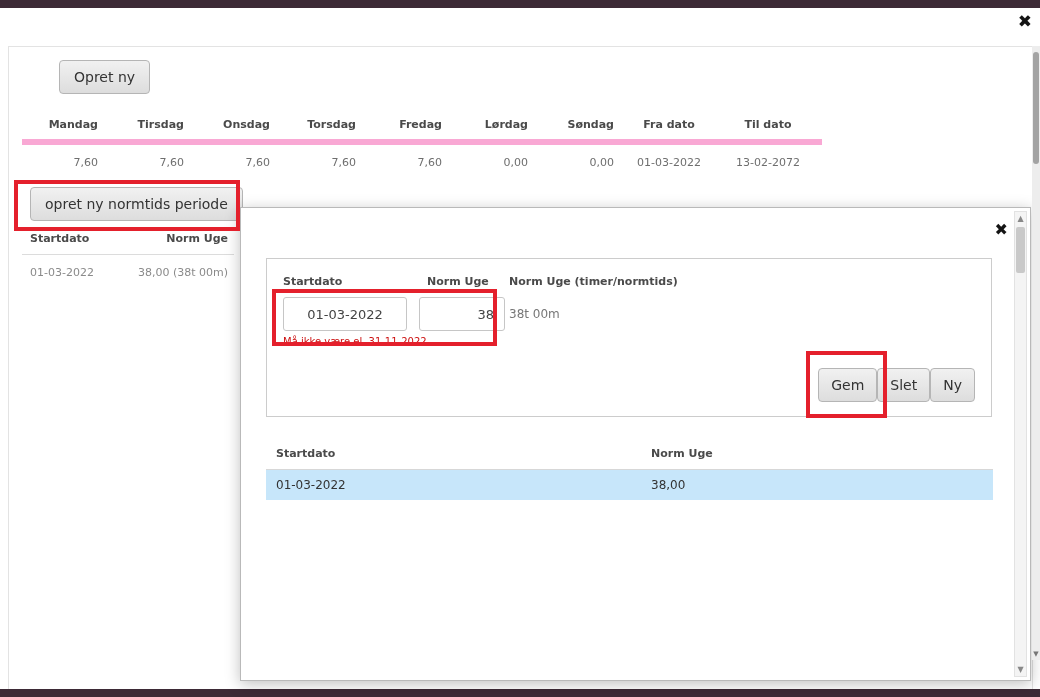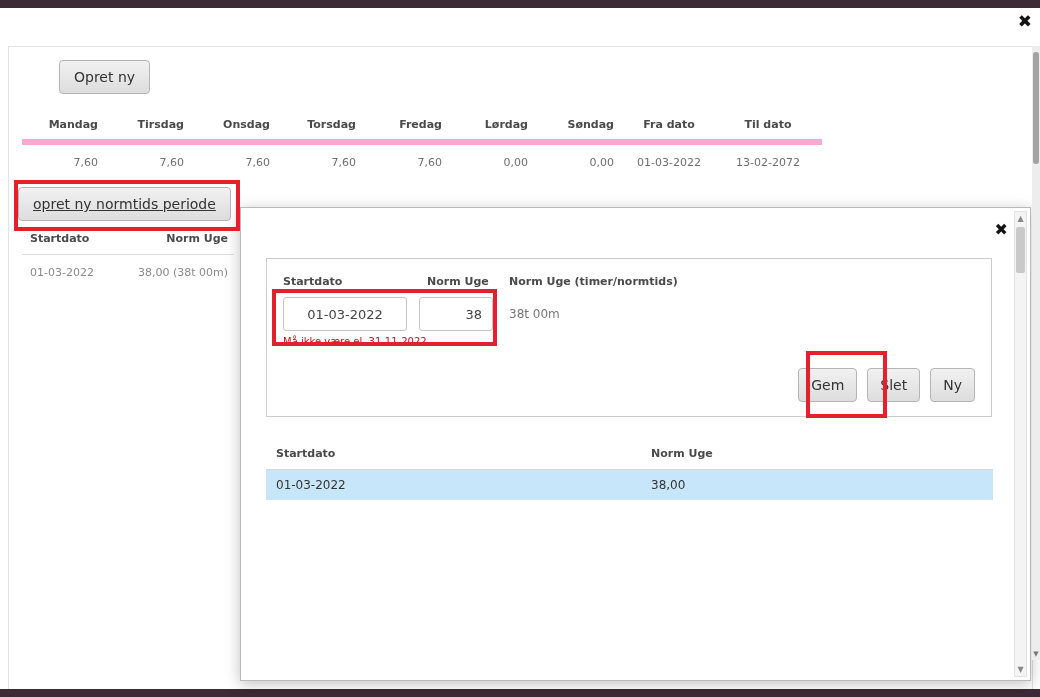--- a/index.html
+++ b/index.html
@@ -33,21 +33,21 @@
     background: linear-gradient(#f1f1f1, #dddddd);
     border: 1px solid #b5b5b5;
     border-radius: 4px;
     color: #333;
     font-family: "DejaVu Sans", "Liberation Sans", sans-serif;
     font-size: 14px;
     padding: 8px 14px;
     cursor: pointer;
   }
   .btn-opret { position: absolute; left: 22px; top: 60px; margin-left: 37px; }
-  .btn-normtid { position: absolute; left: 18px; top: 187px; z-index: 2; text-decoration: underline; }
+  .btn-normtid { position: absolute; left: 30px; top: 187px; z-index: 2; }
   
   .week-table {
     position: absolute; left: 22px; top: 110px; width: 800px;
     border-collapse: collapse; table-layout: fixed;
   }
   .week-table th {
     font-size: 11px; font-weight: bold; color: #4a4a4a;
     padding: 8px 10px; border-bottom: 6px solid #f9a8d4;
   }
   .week-table td { font-size: 11px; color: #6e6e6e; padding: 11px 10px; }
@@ -84,26 +84,26 @@
   .lbl-startdato { left: 16px; }
   .lbl-normuge { left: 160px; }
   .lbl-hint { left: 242px; }
   .form-input {
     position: absolute; top: 38px; height: 34px;
     border: 1px solid #c6c6c6; border-radius: 3px;
     font-family: "DejaVu Sans", "Liberation Sans", sans-serif;
     font-size: 13px; color: #444; background: #fff;
   }
   .input-startdato { left: 16px; width: 124px; text-align: center; }
-  .input-normuge { left: 152px; width: 74px; text-align: right; padding-right: 10px; }
+  .input-normuge { left: 152px; width: 86px; text-align: right; padding-right: 10px; }
   .hint-value { position: absolute; left: 242px; top: 48px; font-size: 12px; color: #777; }
   .validation-msg { position: absolute; left: 16px; top: 77px; font-size: 10px; color: #cc1111; }
   .form-buttons {
     position: absolute; right: 16px; bottom: 14px;
-    display: flex; gap: 10px;
+    display: flex; 
   }
   .form-buttons .btn { padding: 8px 12px; }
   
   .modal-table {
     position: absolute; left: 25px; top: 230px; width: 727px;
     border-collapse: collapse; table-layout: fixed;
   }
   .modal-table th {
     text-align: left; font-size: 11px; font-weight: bold; color: #4a4a4a;
     padding: 9px 10px; border-bottom: 1px solid #d7d7d7;

